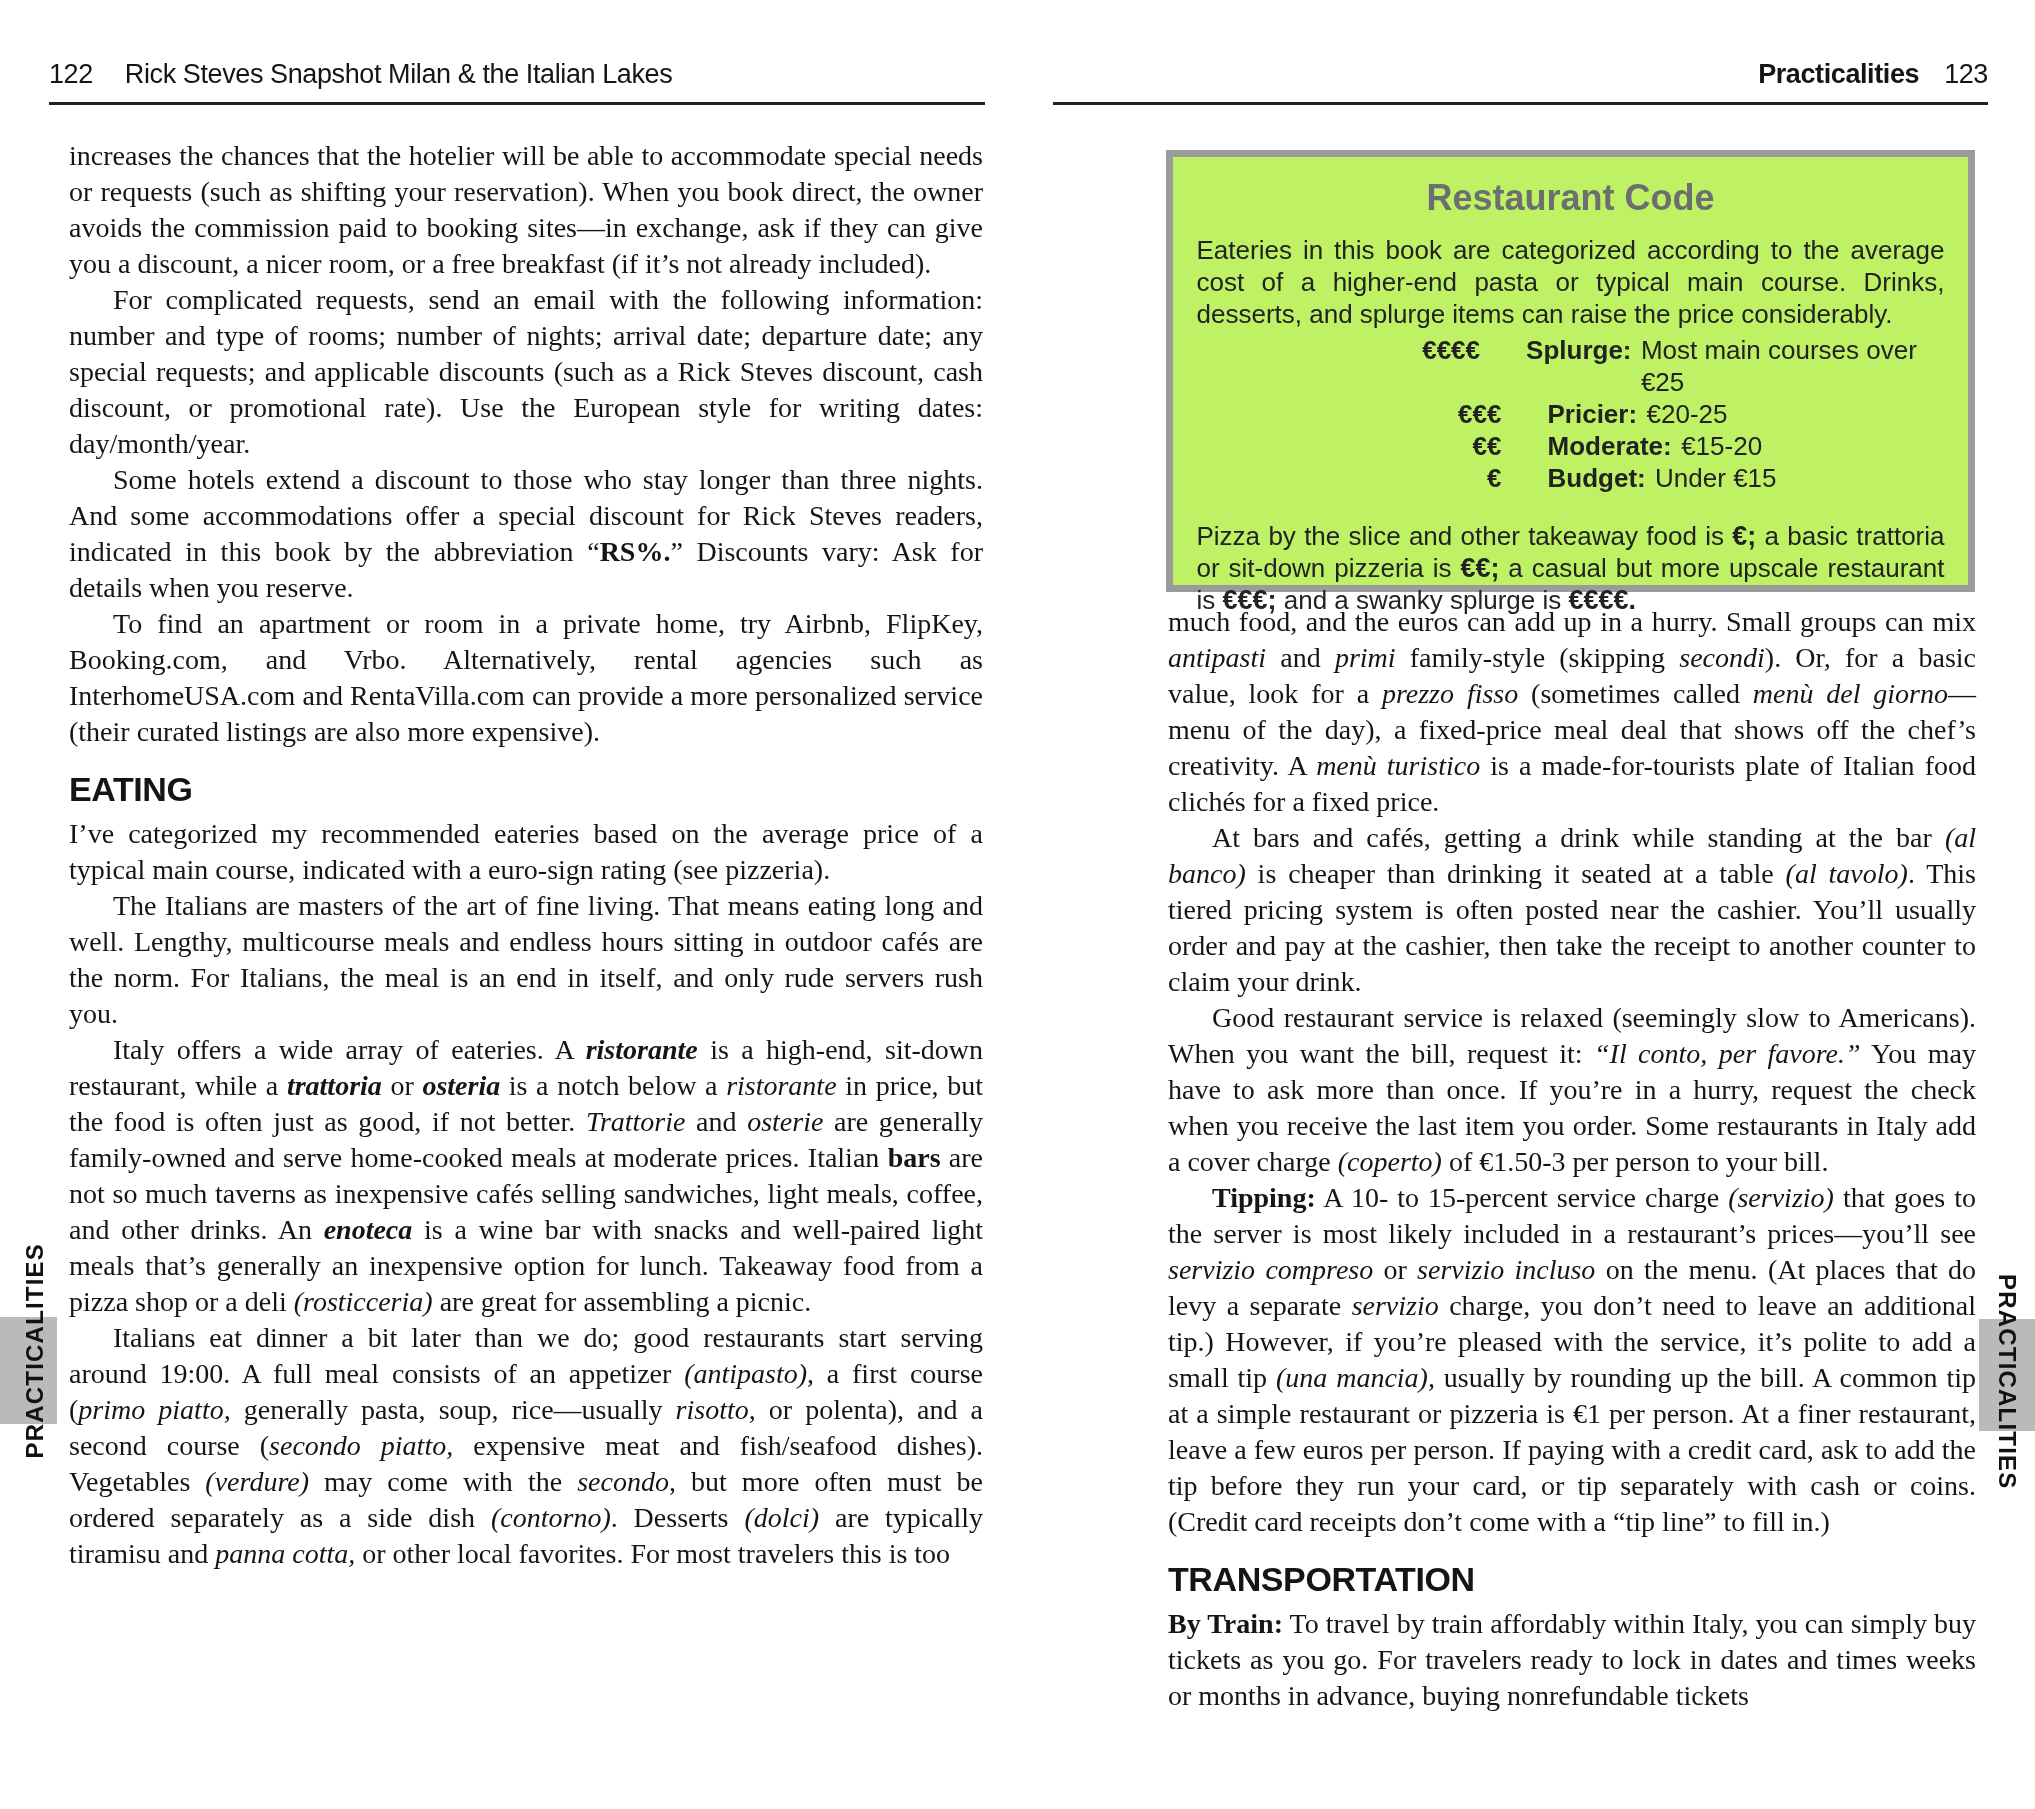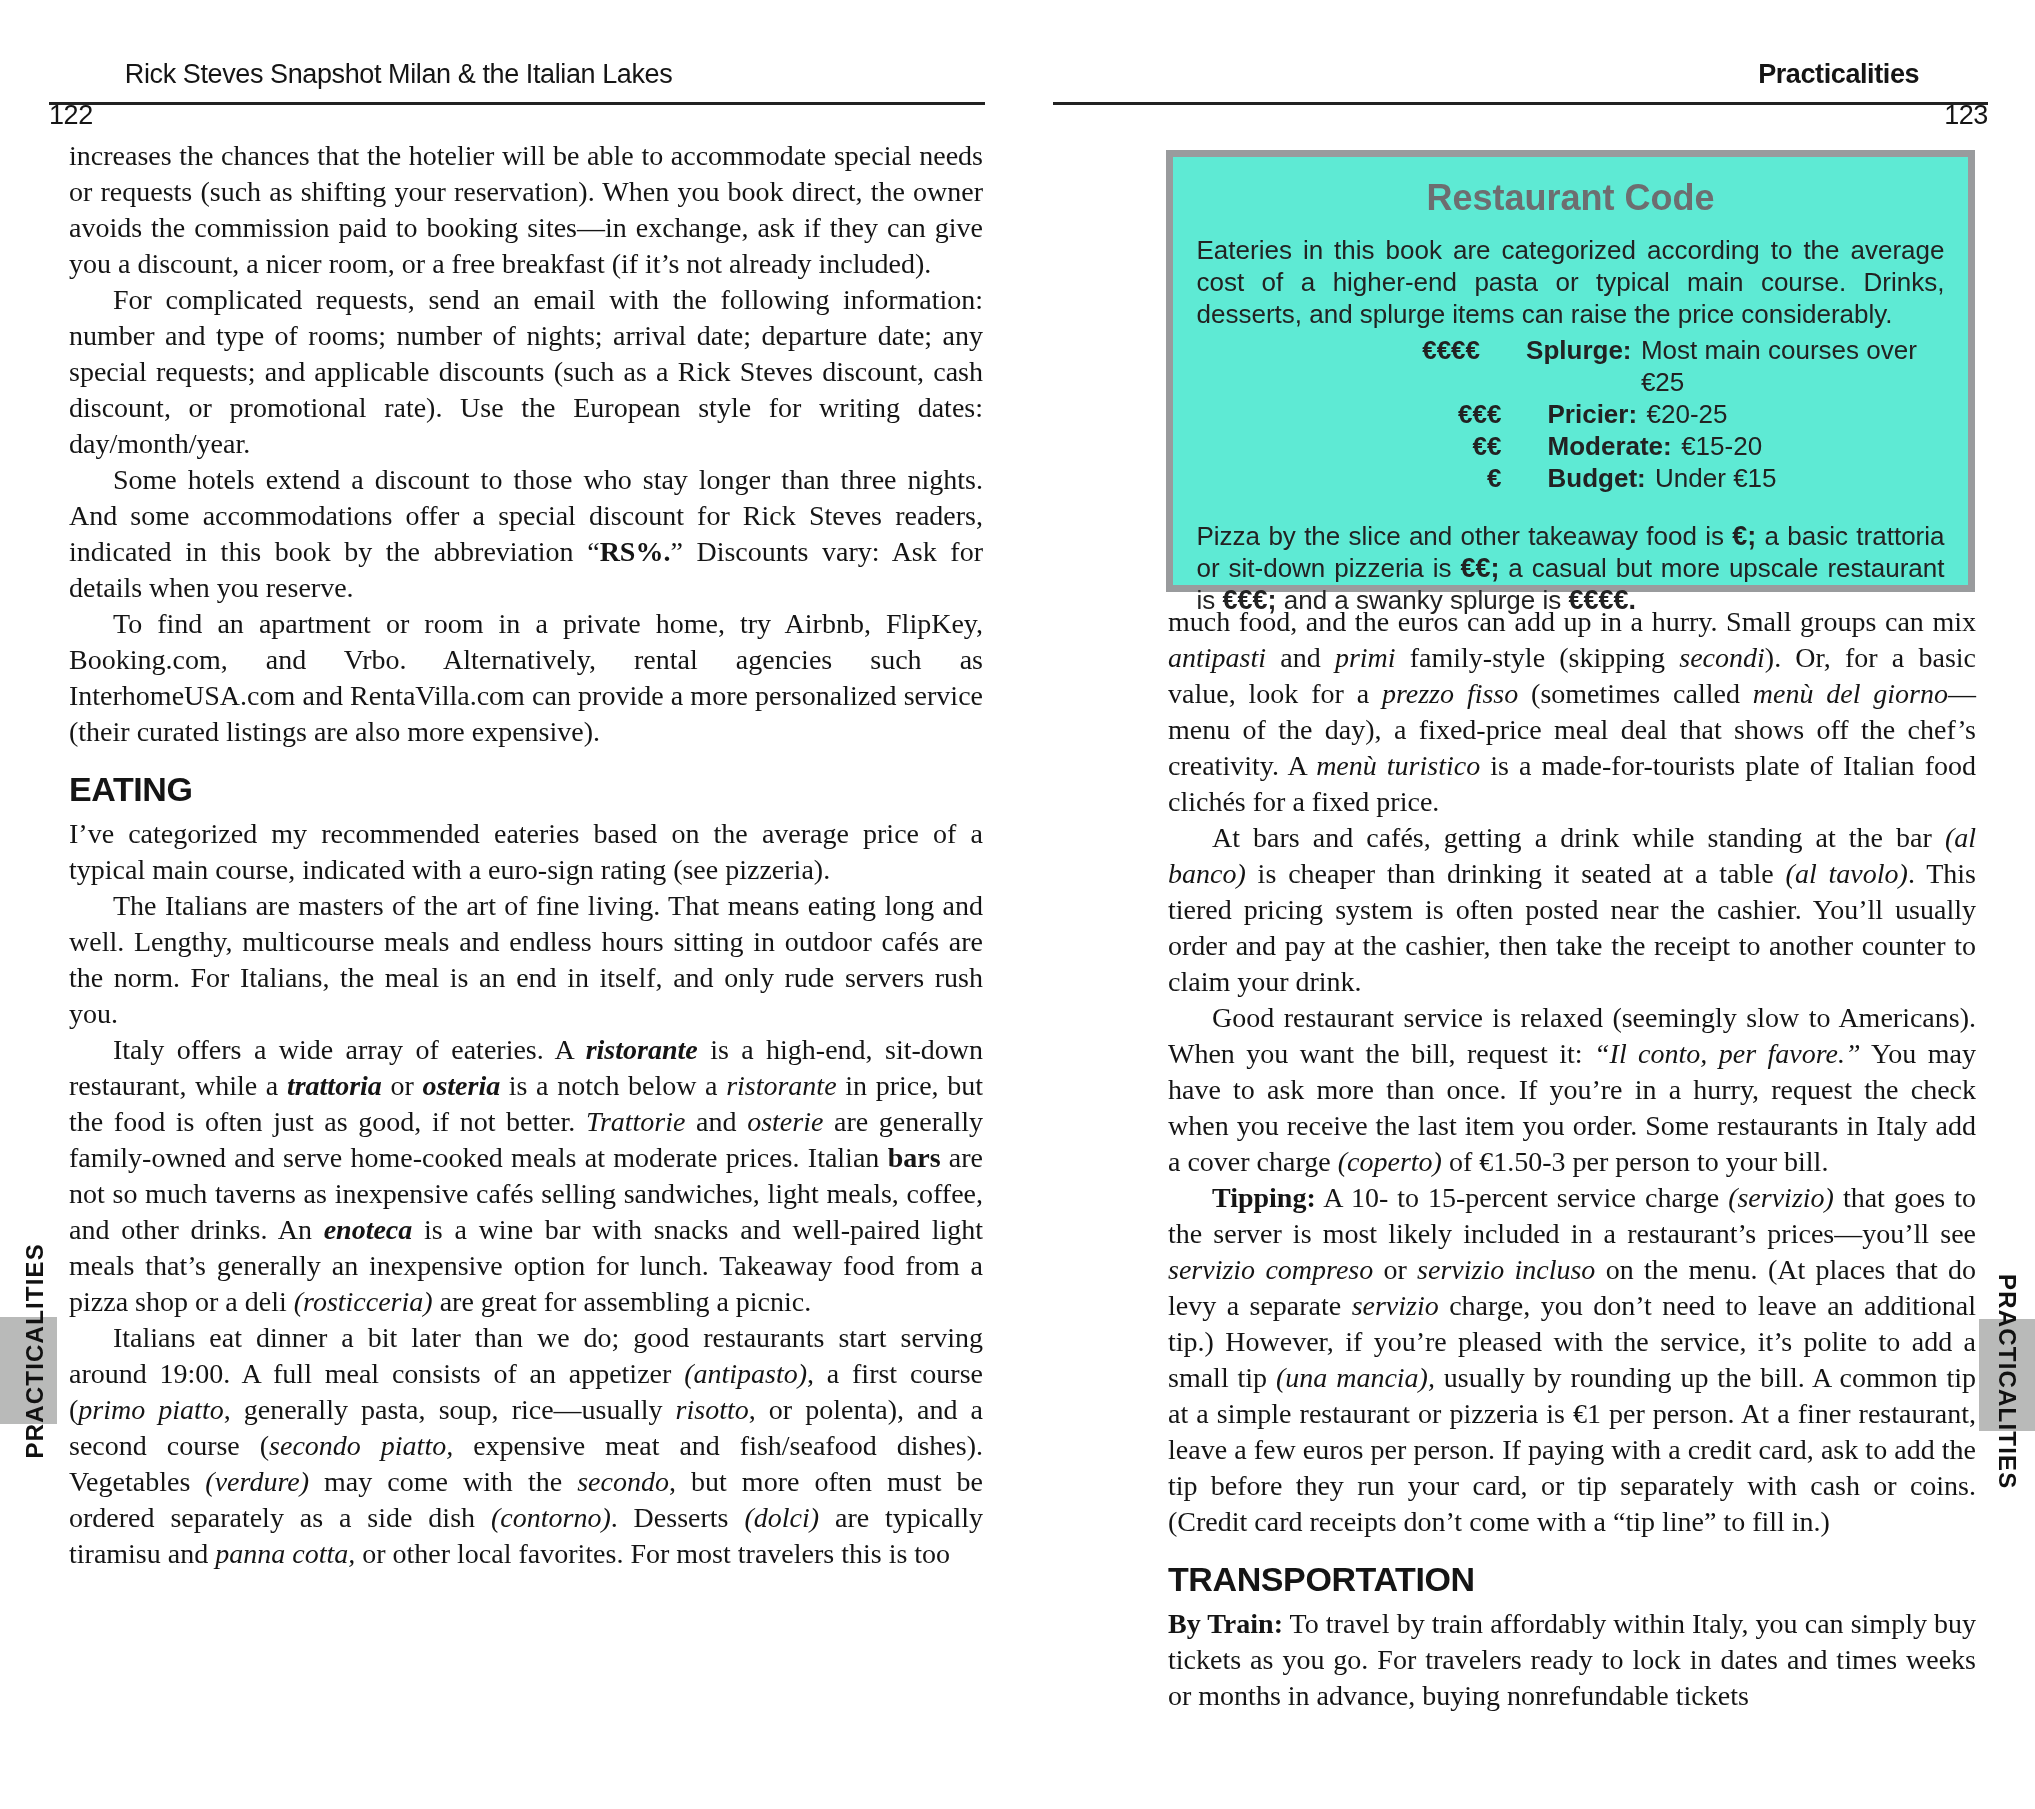--- a/index.html
+++ b/index.html
@@ -16,21 +16,21 @@
   .runhead {
     position: absolute; top: 61px; height: 41px;
     border-bottom: 3.1px solid #222;
     font-family: "Liberation Sans", sans-serif;
     font-size: 27px; line-height: 27px;
     display: flex; align-items: flex-start;
     letter-spacing: -0.4px;
   }
   .runhead-left  { left: 49px;  width: 936px; }
   .runhead-right { left: 1053px; width: 935px; justify-content: flex-end; }
-  .runhead .num   { font-weight: normal; margin-top: 41px; }
+  .runhead .num   { font-weight: normal; }
   .runhead .title { margin-left: 32px; }
   .runhead-right .title { font-weight: bold; margin-left: 0; margin-right: 25px; }
 
   
   .col {
     position: absolute;
     text-align: justify;
     font-size: 28px; line-height: 36px;
   }
   .col-left  { left: 69px;   top: 138px; width: 914px; }
@@ -43,21 +43,21 @@
     font-family: "Liberation Sans", sans-serif;
     font-weight: bold; font-size: 34px; line-height: 38px;
     letter-spacing: -0.4px; text-align: left;
     margin: 20.4px 0 7.8px 0;
   }
 
   
   .side-box {
     position: absolute; left: 1166px; top: 150px; width: 809px; height: 442px;
     border: 7px solid #999b9d; box-sizing: border-box;
-    background: #5eead4;
+    background: #bef264;
     font-family: "Liberation Sans", sans-serif;
     padding: 15.7px 23.5px 0 23.5px;
   }
   .side-box .box-title {
     text-align: center; color: #6d6e70;
     font-weight: bold; font-size: 36px; line-height: 41px;
     margin: 4.7px 0 15.7px 0;
   }
   .side-box .box-intro {
     font-size: 26px; line-height: 32px; text-align: justify; color: #222;

